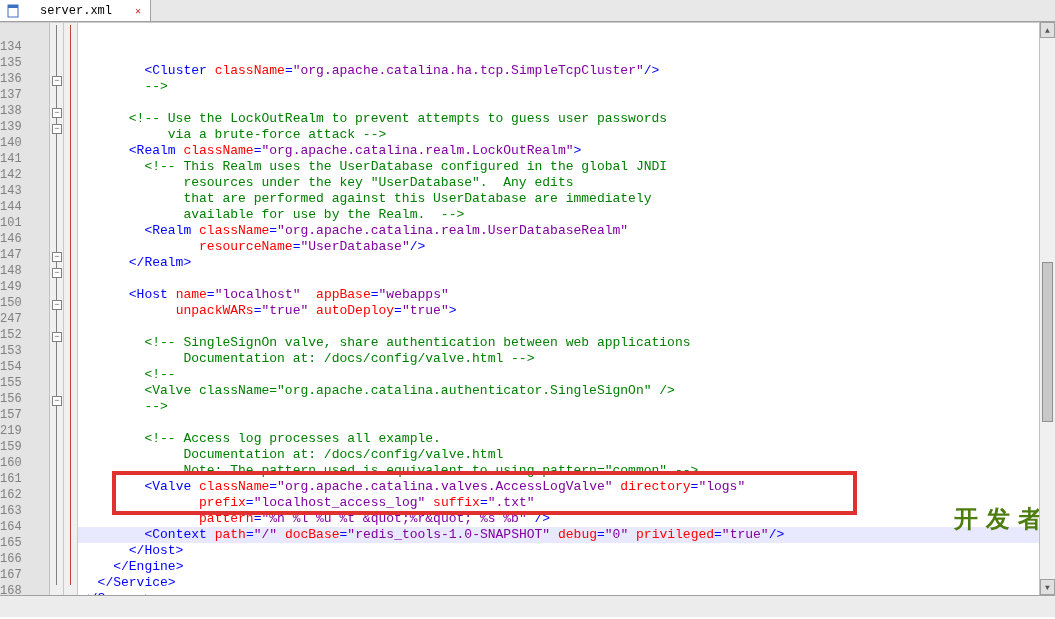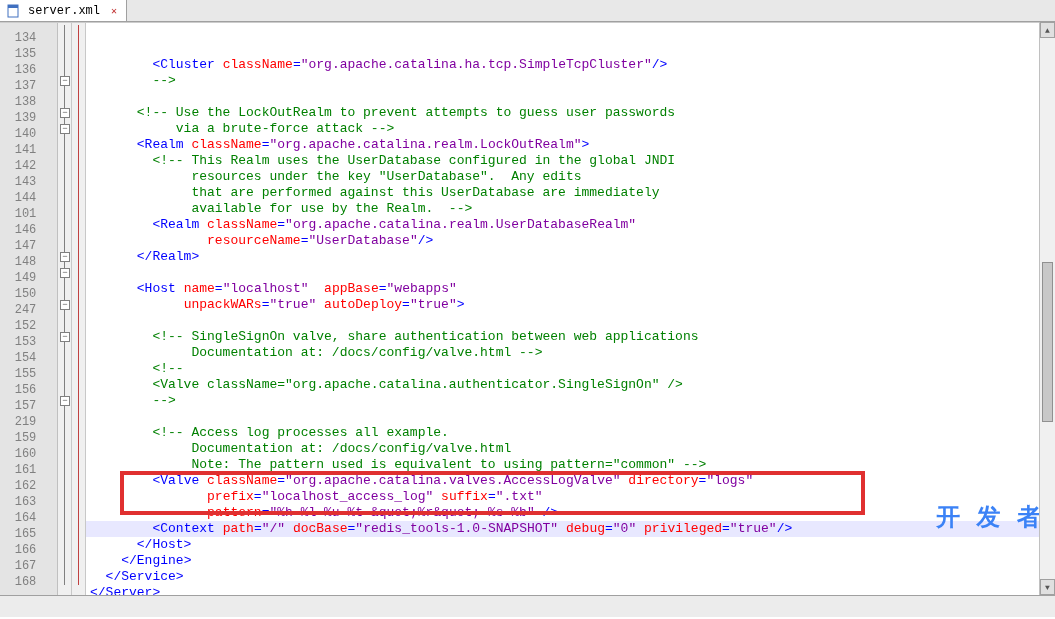--- a/index.html
+++ b/index.html
@@ -1,40 +1,40 @@
 <!DOCTYPE html>
 <html><head>
 <meta charset="utf-8">
 <style>
 * { margin: 0; padding: 0; box-sizing: border-box; }
 body { font-family: "Consolas", "Courier New", monospace; font-size: 13px; background: #fff; overflow: hidden; width: 1055px; height: 619px; position: relative; }
 .tab-bar { height: 22px; background: #e8e8e8; border-bottom: 1px solid #a0a0a0; display: flex; align-items: stretch; }
-.tab { display: flex; align-items: center; padding: 0 6px; background: #f5f5f5; border-right: 1px solid #a0a0a0; gap: 8px; }
+.tab { display: flex; align-items: center; padding: 0 6px; background: #f5f5f5; border-right: 1px solid #a0a0a0; gap: 20px; }
 .tab.active { background: #fff; }
 .tab-icon { width: 14px; height: 14px; display: inline-flex; align-items: center; justify-content: center; }
 .tab-label { font-family: "Courier New", monospace; font-size: 12px; color: #000; }
 .tab-close { width: 12px; height: 12px; color: #c03030; font-weight: bold; font-size: 10px; display: flex; align-items: center; justify-content: center; }
 .editor { display: flex; height: 573px; background: #fff; border-top: 1px solid #ccc; }
-.gutter { width: 58px; background: #e4e4e4; border-right: 1px solid #c0c0c0; text-align: center; color: #808080; font-size: 12px; font-family: "Courier New", monospace; padding-top: 7px; }
+.gutter { width: 50px; background: #e4e4e4; border-right: 1px solid #c0c0c0; text-align: left; color: #808080; font-size: 12px; font-family: "Courier New", monospace; padding-top: 16px; }
 .gutter div { height: 16px; line-height: 16px; padding-right: 6px; }
 .fold-col { width: 14px; background: #f0f0f0; border-right: 1px solid #c8c8c8; position: relative; }
 .fold-line { position: absolute; left: 6px; width: 1px; background: #808080; }
 .fold-box { position: absolute; left: 2px; width: 10px; height: 10px; border: 1px solid #808080; background: #fff; font-size: 9px; line-height: 8px; text-align: center; color: #606060; cursor: pointer; }
 .margin2 { width: 14px; background: #f0f0f0; border-right: 1px solid #c8c8c8; position: relative; }
 .m2-line { position: absolute; left: 6px; width: 1px; background: #c04040; }
-.code { flex: 1; padding-top: 2px; position: relative; white-space: pre; font-family: "Courier New", monospace; font-size: 13px; line-height: 16px; overflow: hidden; }
+.code { flex: 1; padding-top: 8px; position: relative; white-space: pre; font-family: "Courier New", monospace; font-size: 13px; line-height: 16px; overflow: hidden; }
 .line { height: 16px; line-height: 16px; padding-left: 4px; }
 .line.hl { background: #e8e8ff; }
 .t   { color: #0000ff; }
 .a   { color: #ff0000; }
 .s   { color: #8000a0; }
 .c   { color: #008000; }
 .n   { color: #ff0000; }
 .highlight-box { position: absolute; border: 4px solid #e03030; pointer-events: none; }
-.watermark { position: absolute; right: 12px; bottom: 8px; font-family: Liberation Mono, monospace; font-size: 28px; font-weight: bold; color: #3b82f6; line-height: 1; letter-spacing: 1px; }
+.watermark { position: absolute; right: 12px; bottom: 8px; font-family: Liberation Serif, serif; font-size: 28px; font-weight: bold; color: #4d7c0f; line-height: 1; letter-spacing: 1px; }
 .statusbar { height: 22px; border-top: 1px solid #a0a0a0; background: #ececec; display: flex; align-items: center; padding: 0 8px; color: #666; font-size: 11px; }
 .scrollbar-v { position:absolute; right:0; top:22px; bottom:24px; width:16px; background:#f0f0f0; border-left:1px solid #c0c0c0;}
 .sb-btn { height:16px; background:#e0e0e0; border:1px solid #a0a0a0; display:flex; align-items:center; justify-content:center; font-size:8px; color:#555;}
 .sb-thumb { position:absolute; left:2px; right:2px; background:#c8c8c8; border:1px solid #909090;}
 </style>
 </head>
 <body>
 
 <div class="tab-bar">
   <div class="tab active">

